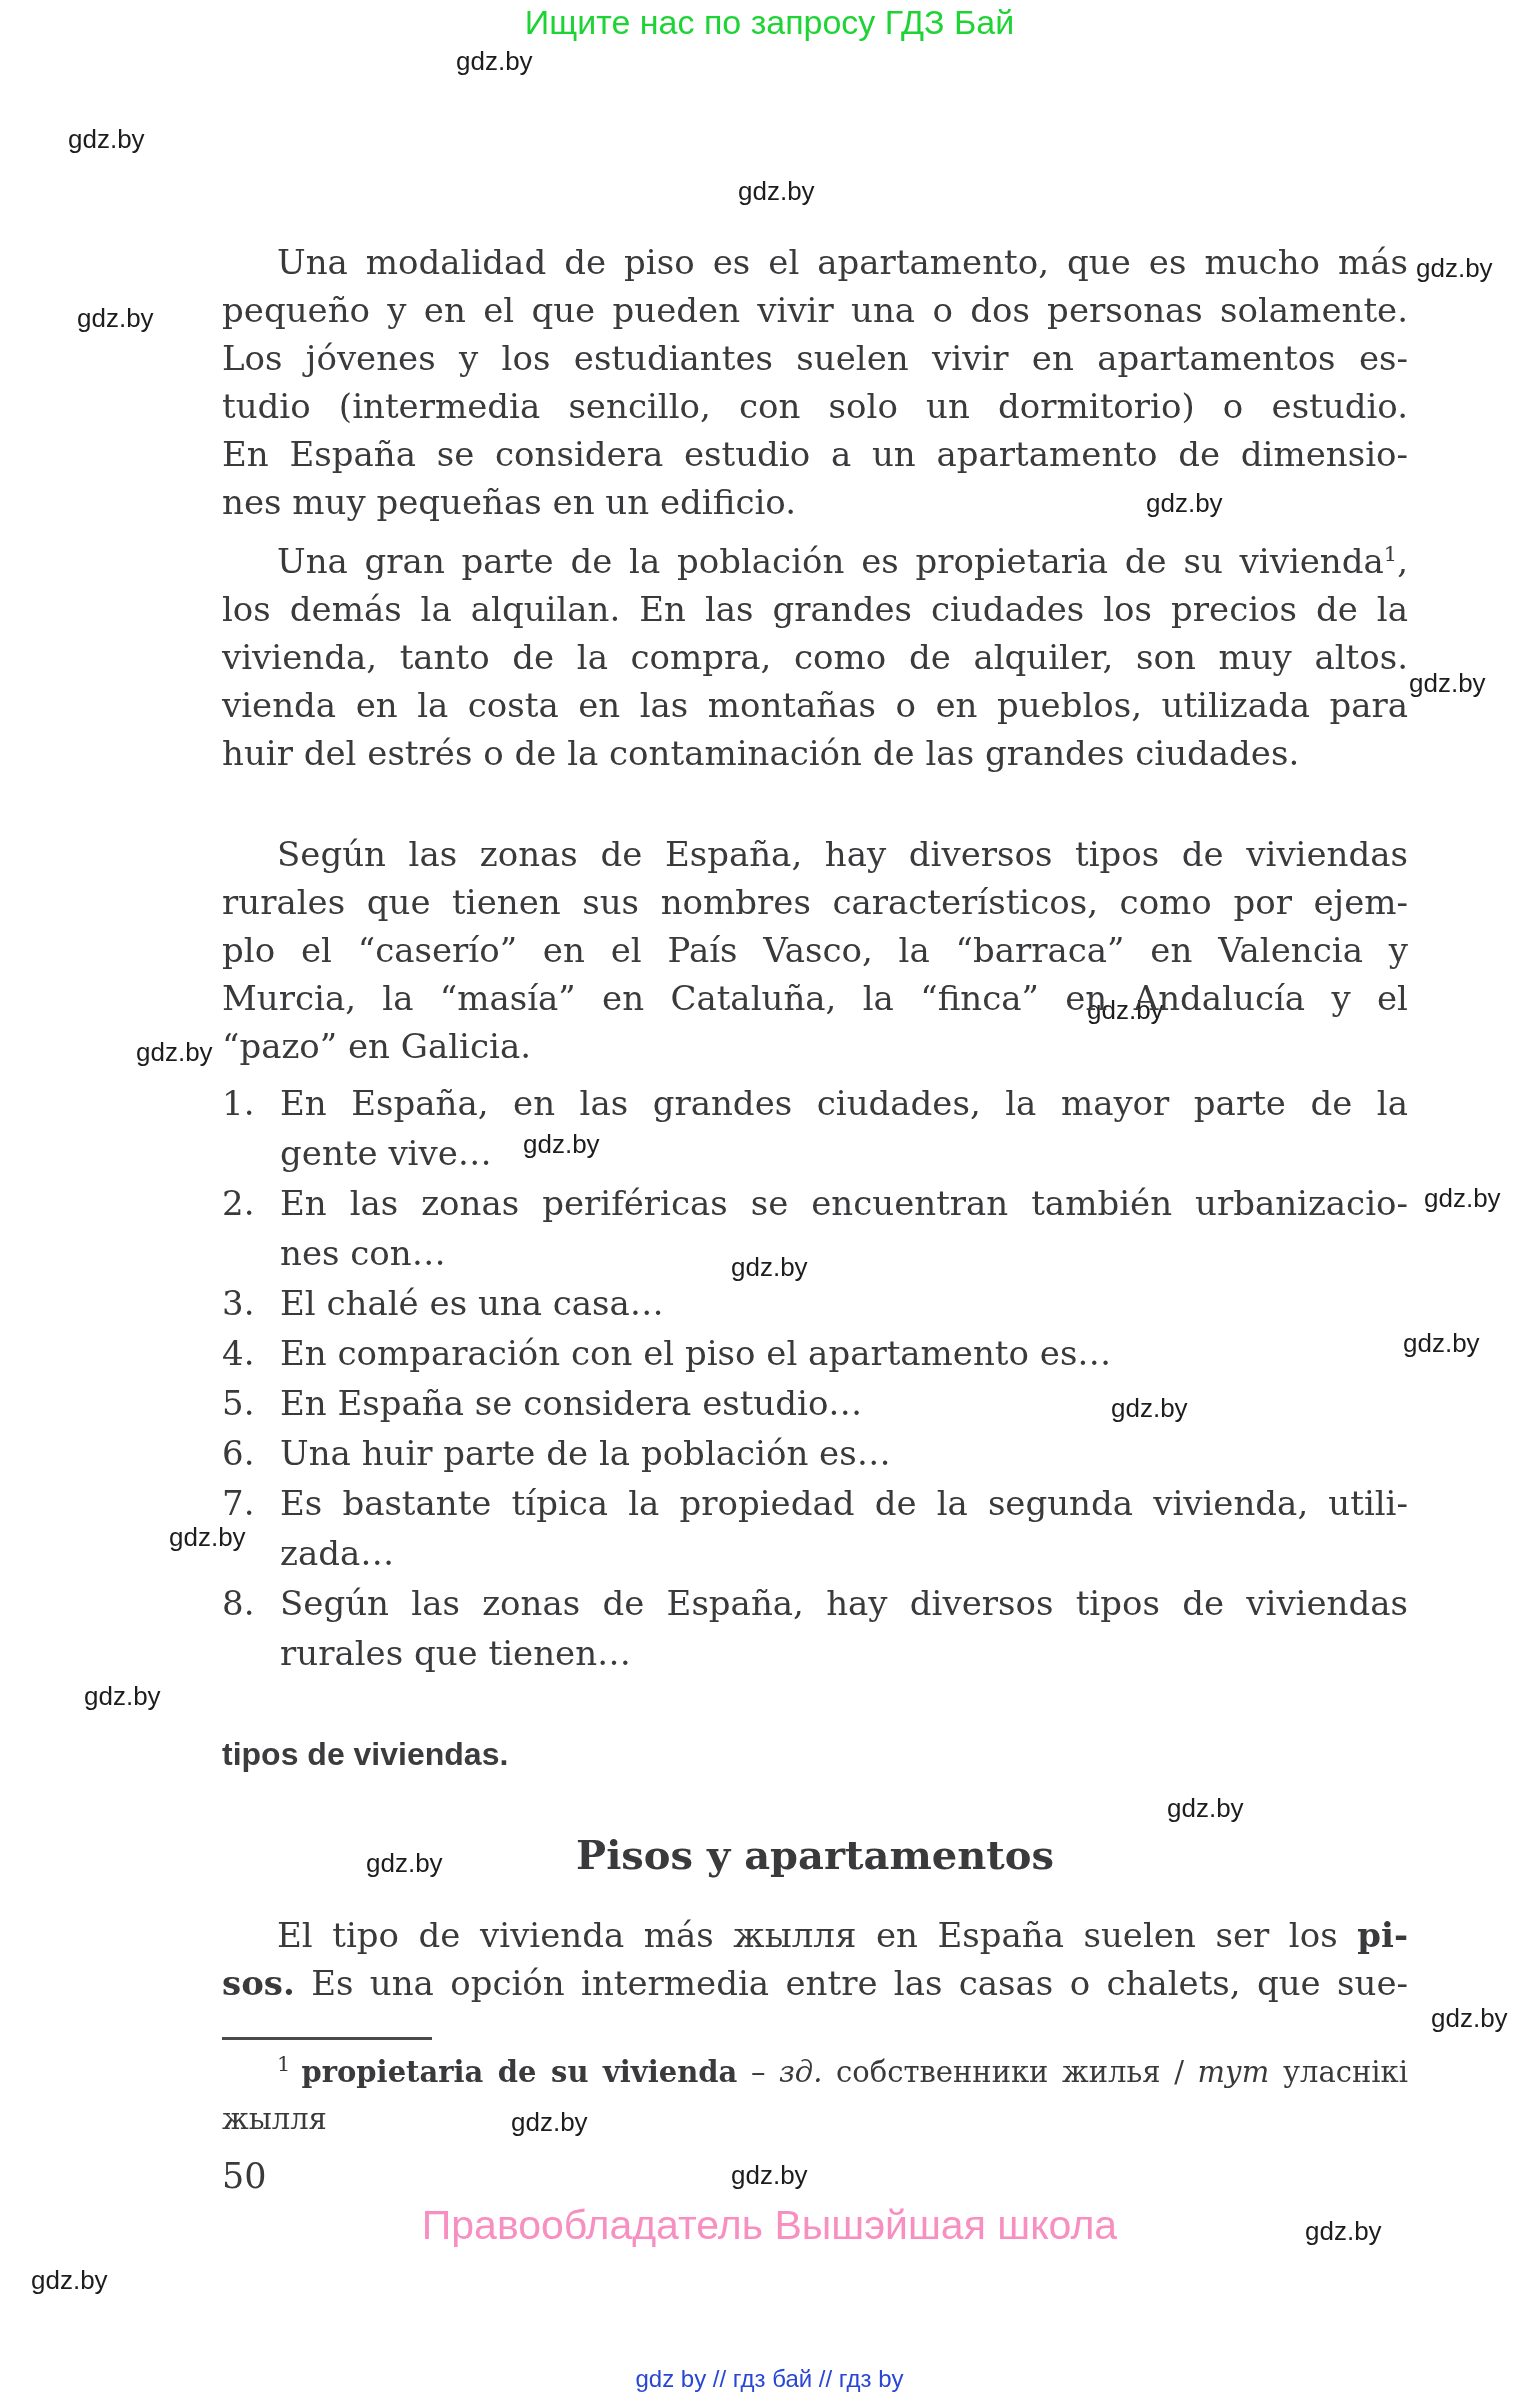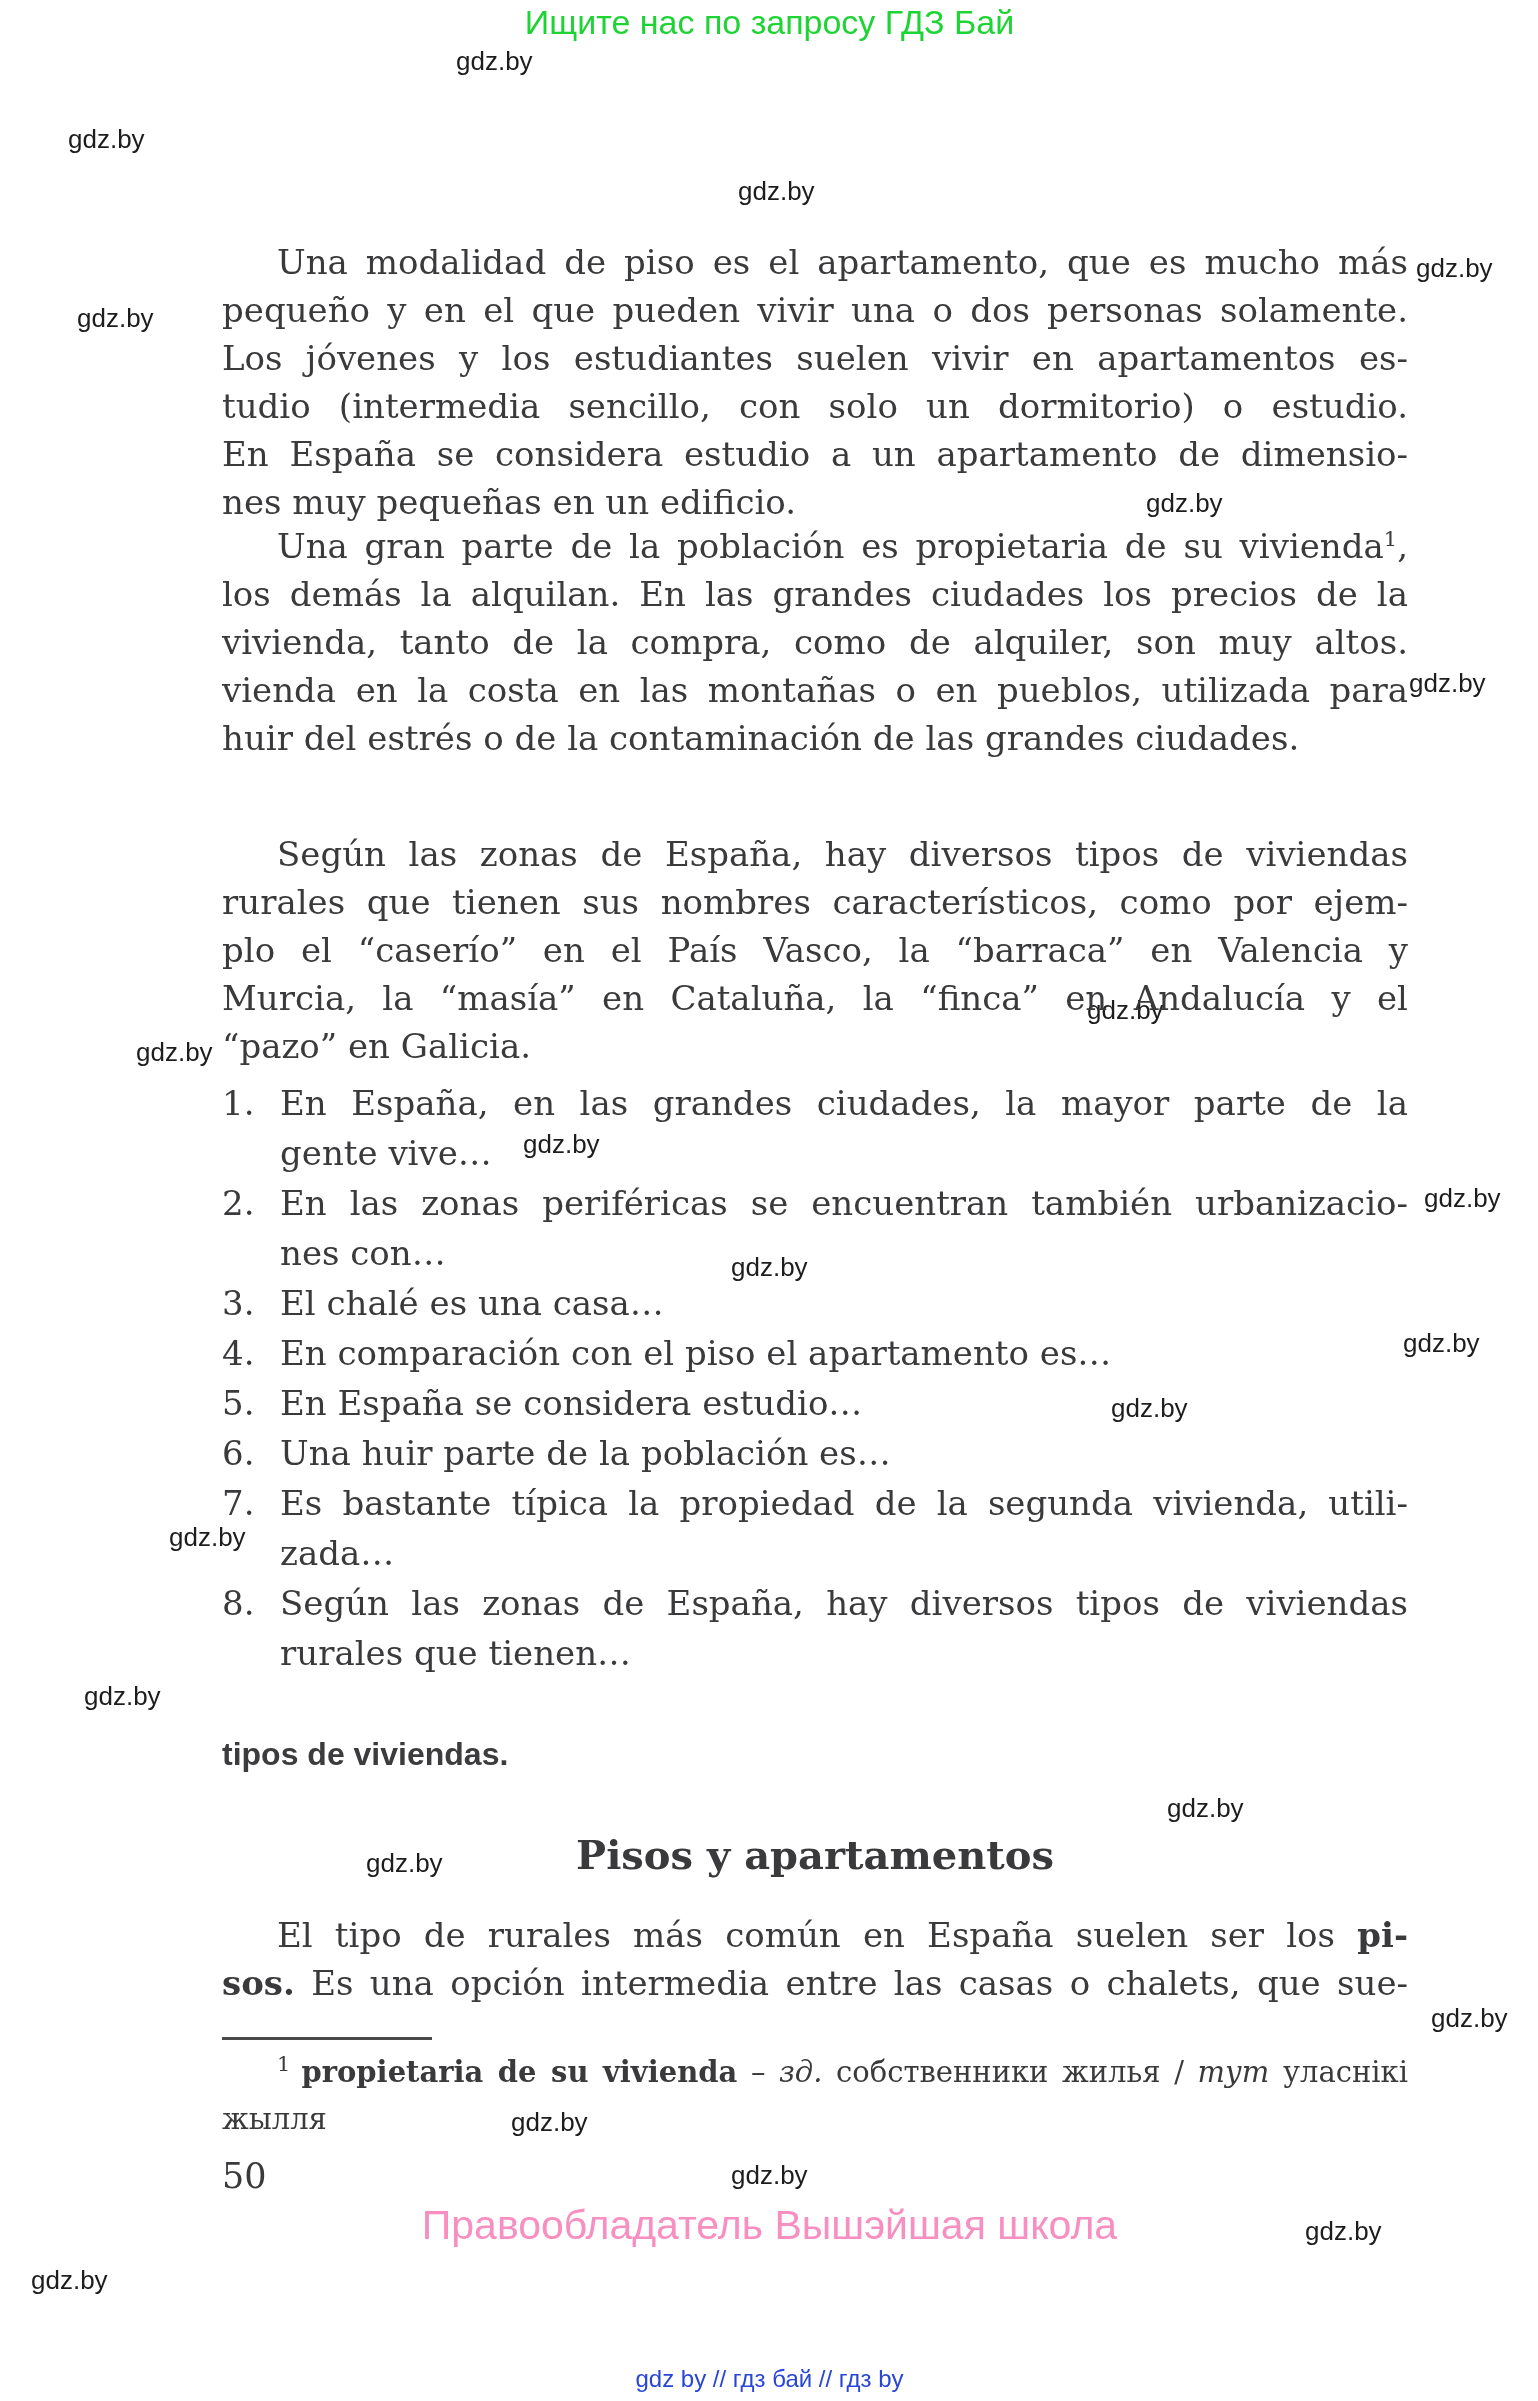--- a/index.html
+++ b/index.html
@@ -77,36 +77,36 @@
   <div class="content">
     <div id="paras">
         <div class="para" style="top: 238px;">
           <div class="line indent"><span>Una modalidad de piso es el apartamento, que es mucho más</span></div>
           <div class="line"><span>pequeño y en el que pueden vivir una o dos personas solamente.</span></div>
           <div class="line"><span>Los jóvenes y los estudiantes suelen vivir en apartamentos es-</span></div>
           <div class="line"><span>tudio (intermedia sencillo, con solo un dormitorio) o estudio.</span></div>
           <div class="line"><span>En España se considera estudio a un apartamento de dimensio-</span></div>
           <div class="line last"><span>nes muy pequeñas en un edificio.</span></div>
         </div>
-        <div class="para" style="top: 522px;">
+        <div class="para" style="top: 537px;">
           <div class="line indent"><span>Una gran parte de la población es propietaria de su vivienda</span><span class="sup">1</span><span>,</span></div>
           <div class="line"><span>los demás la alquilan. En las grandes ciudades los precios de la</span></div>
           <div class="line"><span>vivienda, tanto de la compra, como de alquiler, son muy altos.</span></div>
           <div class="line"><span>vienda en la costa en las montañas o en pueblos, utilizada para</span></div>
           <div class="line last"><span>huir del estrés o de la contaminación de las grandes ciudades.</span></div>
         </div>
         <div class="para" style="top: 830px;">
           <div class="line indent"><span>Según las zonas de España, hay diversos tipos de viviendas</span></div>
           <div class="line"><span>rurales que tienen sus nombres característicos, como por ejem-</span></div>
           <div class="line"><span>plo el “caserío” en el País Vasco, la “barraca” en Valencia y</span></div>
           <div class="line"><span>Murcia, la “masía” en Cataluña, la “finca” en Andalucía y el</span></div>
           <div class="line last"><span>“pazo” en Galicia.</span></div>
         </div>
         <div class="para" style="top: 1911px;">
-          <div class="line indent"><span>El tipo de rurales más común en España suelen ser los </span><span class="b">pi-</span></div>
+          <div class="line indent"><span>El tipo de vivienda más жылля en España suelen ser los </span><span class="b">pi-</span></div>
           <div class="line"><span class="b">sos.</span><span> Es una opción intermedia entre las casas o chalets, que sue-</span></div>
         </div>
       </div>
     <div class="list" id="list" style="top: 1078px;">
         <div class="item">
           <span class="num">1.</span>
           <div class="line"><span>En España, en las grandes ciudades, la mayor parte de la</span></div>
           <div class="line last"><span>gente vive…</span></div>
         </div>
         <div class="item">

